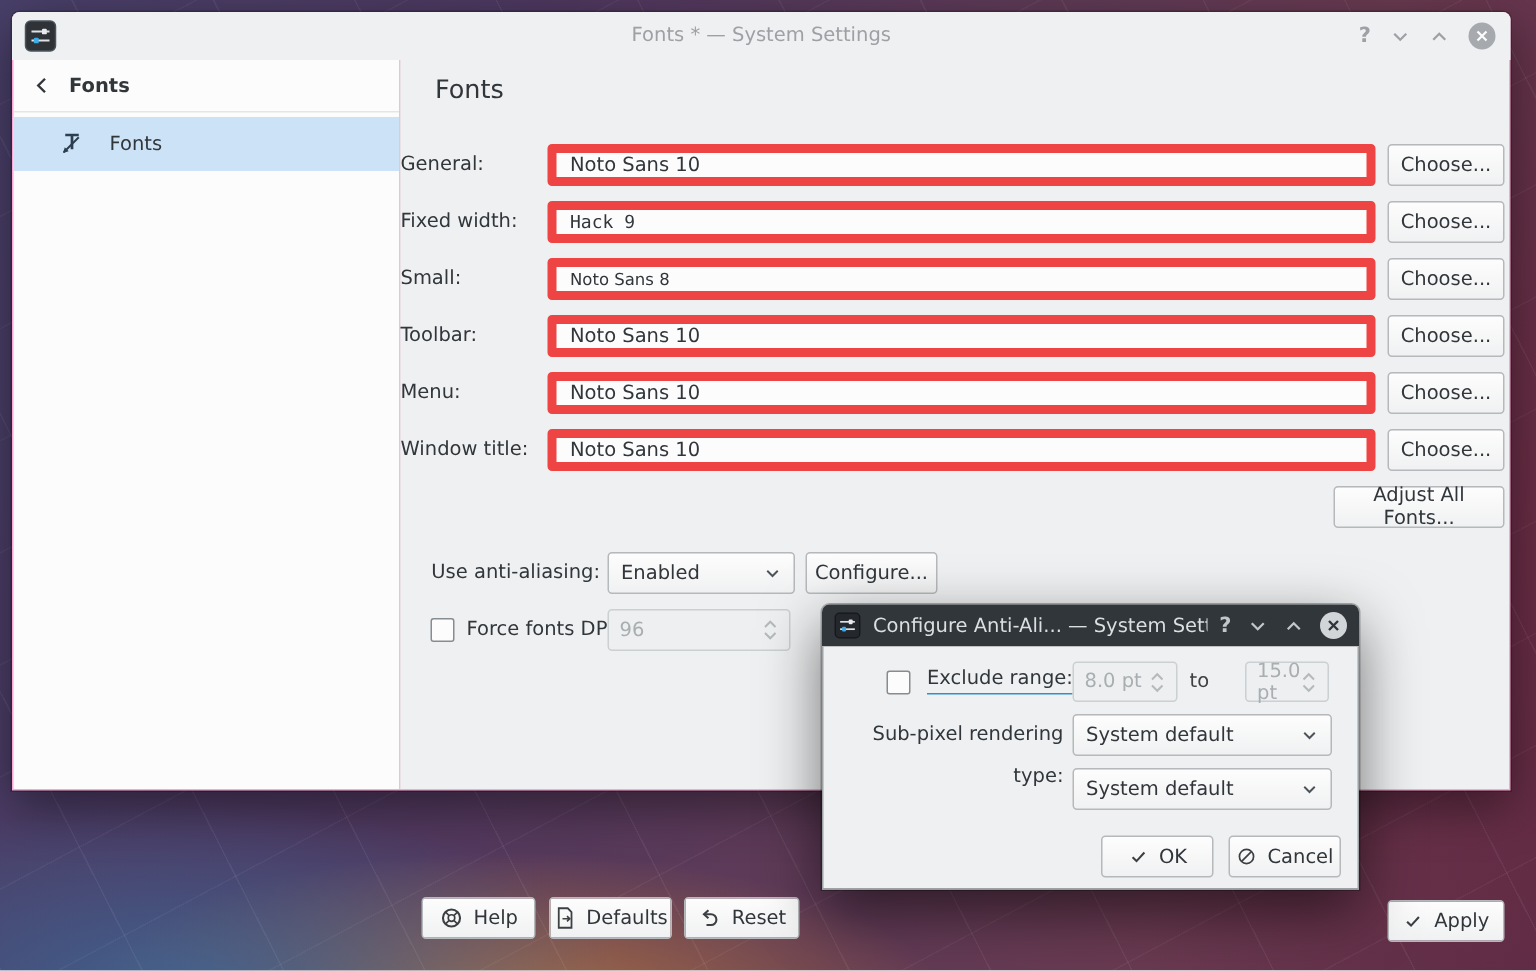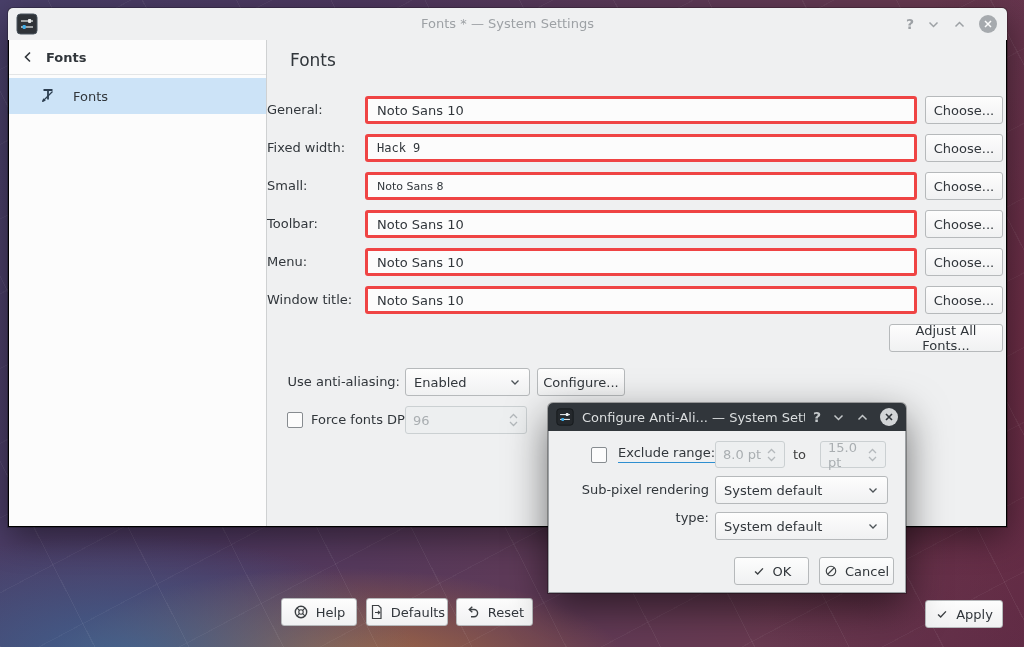--- a/index.html
+++ b/index.html
@@ -12,41 +12,41 @@
       radial-gradient(ellipse 420px 180px at 12% 102%, rgba(62,104,150,.85), transparent 70%),
       radial-gradient(ellipse 420px 150px at 33% 104%, rgba(196,126,58,.8), transparent 70%),
       radial-gradient(ellipse 700px 500px at 108% 55%, rgba(110,42,66,.75), transparent 75%),
       linear-gradient(105deg,#49406a 0%,#4e3860 30%,#5d3a58 55%,#693a51 78%,#5e2c46 100%);}
   .wallpaper::after{content:"";position:absolute;inset:0;
     background:
       repeating-linear-gradient(63deg, rgba(255,255,255,.055) 0 1px, transparent 1px 84px),
       repeating-linear-gradient(-28deg, rgba(255,255,255,.04) 0 1px, transparent 1px 66px);}
 
   
-  .window{position:absolute;left:8px;top:8px;width:999px;height:519px;background:#000000;
+  .window{position:absolute;left:8px;top:8px;width:999px;height:519px;background:#f9a8d4;
     border-radius:5px 5px 0 0;box-shadow:0 0 0 1px rgba(0,0,0,.22), 0 10px 34px rgba(0,0,0,.45)}
   .titlebar{position:absolute;left:0;top:0;right:0;height:32px;background:#eff0f1;border-radius:5px 5px 0 0}
   .tb-title{position:absolute;left:0;right:0;top:0;line-height:32px;text-align:center;color:#9da1a5}
   .app-icon{position:absolute;left:8px;top:5px;width:22px;height:22px}
   .tb-controls{position:absolute;right:10px;top:0;height:32px;display:flex;align-items:center;gap:13px;color:#9da1a5}
   .tb-help{font-size:14px;font-weight:bold;cursor:default}
   .circle-close{width:18px;height:18px;border-radius:50%;background:#a6aaae;display:flex;align-items:center;justify-content:center}
 
   
   .sidebar{position:absolute;left:1px;top:32px;width:258px;bottom:1px;background:#fcfcfc;border-right:1px solid #cfd1d2}
   .side-header{height:35px;display:flex;align-items:center;gap:11px;padding:0 12px;border-bottom:1px solid #e3e5e6;font-weight:bold}
   .side-item{height:36px;display:flex;align-items:center;gap:14px;padding-left:28px}
   .side-item.selected{background:#cce3f7}
   .side-item.first{margin-top:3px}
 
   
   .main{position:absolute;left:259px;top:32px;right:1px;bottom:1px;background:#eff0f1}
   .page-title{position:absolute;left:23px;top:10px;font-size:17px}
   .main-label{position:absolute;left:0;width:91px;line-height:28px}
-  .field{position:absolute;left:98px;width:552px;height:28px;background:#fcfcfc;border:3px solid #ef4444;border-radius:3px;display:flex;align-items:center;padding:0 9px}
+  .field{position:absolute;left:98px;width:552px;height:28px;background:#fcfcfc;border:6px solid #ef4444;border-radius:3px;display:flex;align-items:center;padding:0 9px}
   .field.small-f{font-size:11px}
   .field.mono-f{font-family:"DejaVu Sans Mono","Liberation Mono",monospace;font-size:12px}
   .btn{background:linear-gradient(180deg,#fdfdfd,#f0f1f2);border:1px solid #b6b9bb;border-radius:3px;color:#31363b;
     display:flex;align-items:center;justify-content:center;gap:7px;font-size:13px;font-family:inherit;cursor:default}
   .choose{position:absolute;left:658px;width:78px;height:28px}
   .r0{top:56px}.r1{top:94px}.r2{top:132px}.r3{top:170px}.r4{top:208px}.r5{top:246px}
   .adjust-btn{position:absolute;right:3px;top:284px;width:114px;height:28px}
 
   .aa-label{position:absolute;left:0;width:133px;text-align:right;top:328px;line-height:28px}
   .combo{position:absolute;background:linear-gradient(180deg,#fdfdfd,#f0f1f2);border:1px solid #b6b9bb;border-radius:3px;
@@ -74,21 +74,21 @@
     display:flex;align-items:center;padding:0 8px;gap:8px}
   .dlg-title{flex:1;text-align:center;color:#dcdfe0;white-space:nowrap;overflow:hidden}
   .dlg-controls{display:flex;align-items:center;gap:11px;color:#c3c7c9}
   .dlg-close{width:18px;height:18px;border-radius:50%;background:#d2d5d7;display:flex;align-items:center;justify-content:center}
   .dlg-body{position:absolute;left:0;top:28px;right:0;bottom:0;background:#eff0f1;border:1px solid #9ea2a5;border-top:none}
 
   .ex-check{position:absolute;left:42px;top:16px}
   .ex-label{position:absolute;left:69px;top:14px;border-bottom:1px solid #2e8fd0;padding-bottom:2px}
   .ex-spin1{left:166px;top:10px;width:70px;height:27px}
   .ex-to{position:absolute;left:244px;top:10px;line-height:27px;color:#404040}
-  .ex-spin2{left:271px;top:10px;width:66px;height:27px}
+  .ex-spin2{left:281px;top:10px;width:56px;height:27px}
   .dlg-label{position:absolute;left:0;width:160px;text-align:right;line-height:28px}
   .sp-label{top:45px}
   .hint-label{top:81px}
   .sp-combo{left:166px;top:45px;width:173px}
   .hint-combo{left:166px;top:81px;width:173px}
   .ok-btn{position:absolute;left:185px;top:126px;width:75px;height:28px}
   .cancel-btn{position:absolute;left:270px;top:126px;width:75px;height:28px}
 
   svg{display:block}
 </style>

